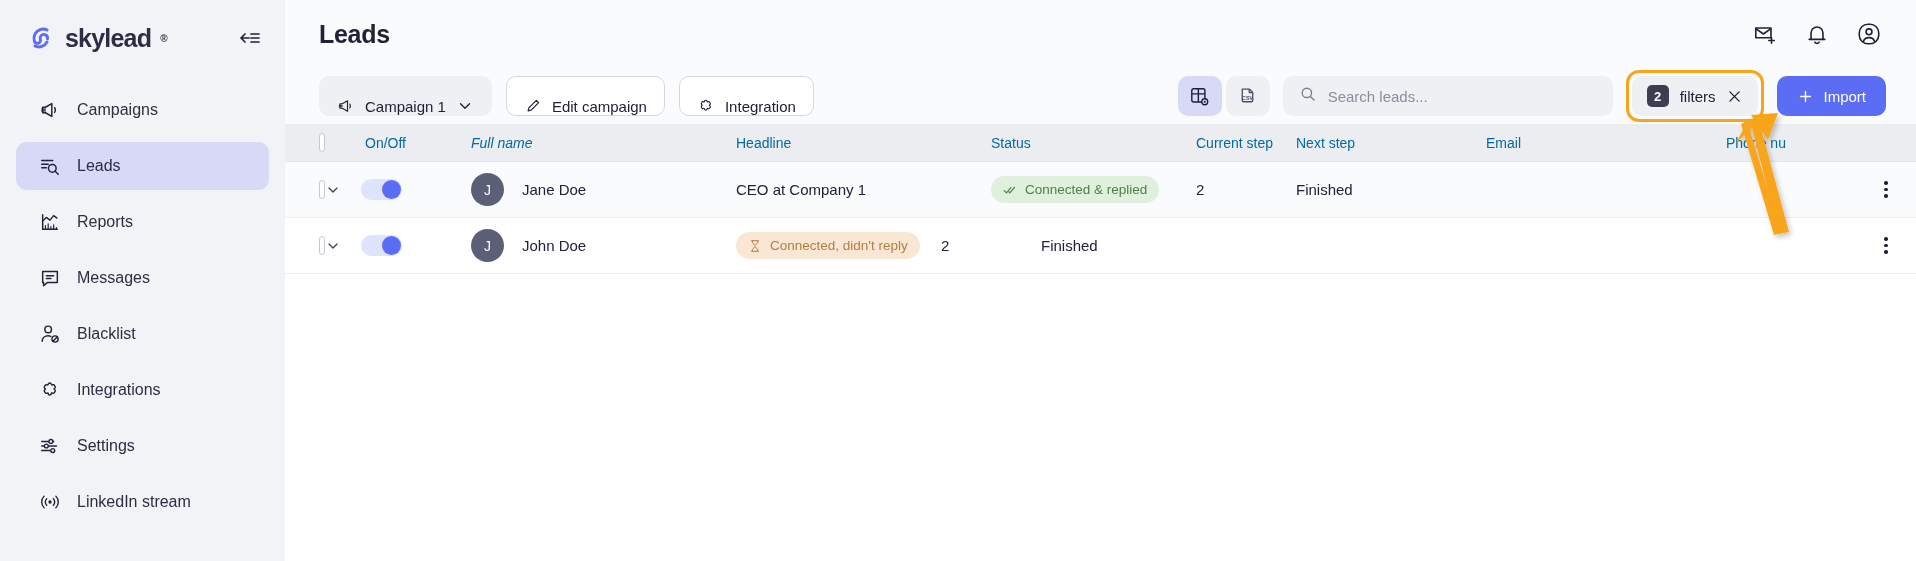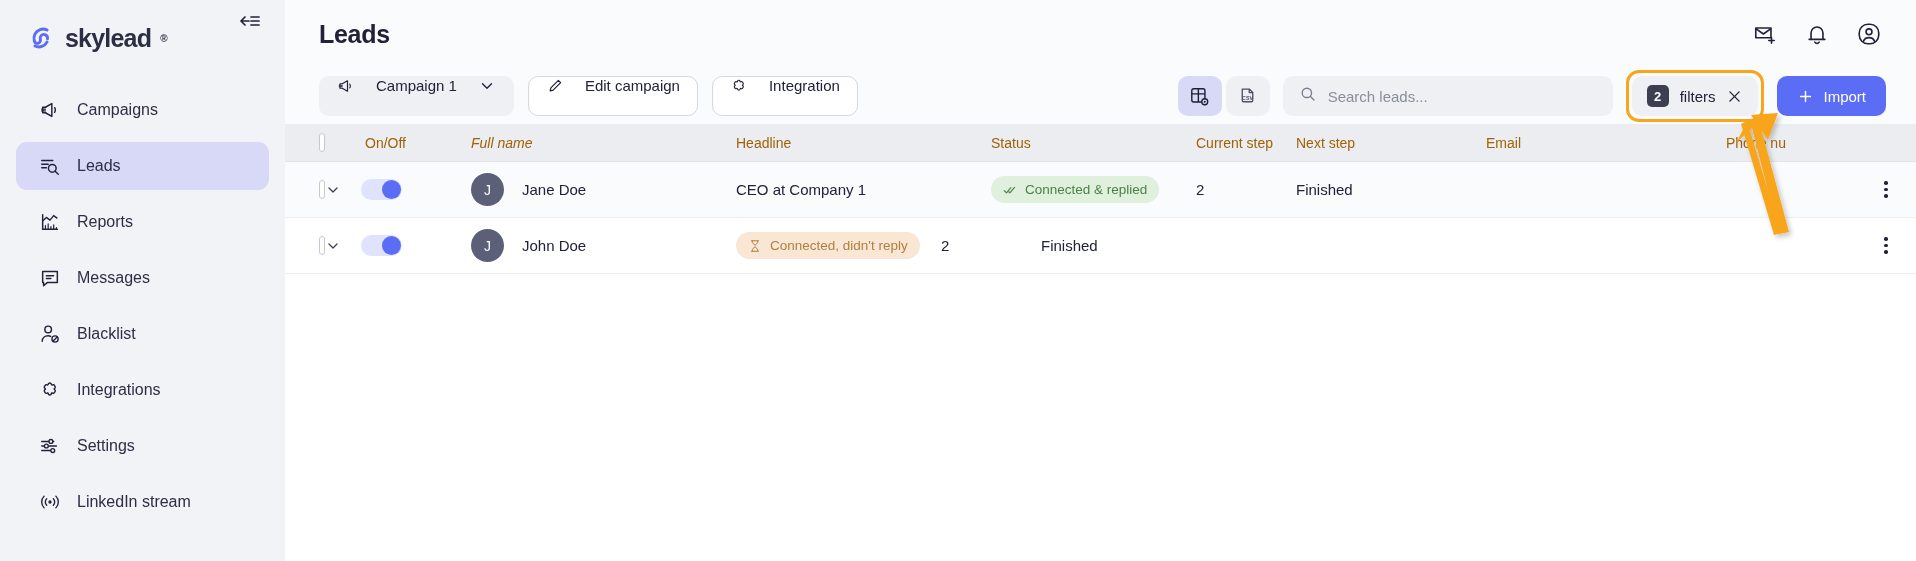--- a/index.html
+++ b/index.html
@@ -12,21 +12,21 @@
   .app { display: flex; width: 1916px; height: 561px; position: relative; }
 
   
   .sidebar {
     width: 285px; height: 561px; flex: 0 0 285px;
     background: #f2f3f6;
     display: flex; flex-direction: column;
     position: relative;
   }
   .sb-top {
-    height: 68px; display: flex; 
+    height: 68px; display: flex; align-items: center;
     padding: 8px 22px 0 26px; justify-content: space-between;
   }
   .logo-wrap { display: flex; align-items: center; gap: 9px; }
   .logo-mark { width: 30px; height: 30px; flex: 0 0 30px; }
   .logo-text {
     font-size: 25px; font-weight: 700; color: #2b2e45;
     letter-spacing: -0.8px; line-height: 1;
   }
   .logo-reg { font-size: 10px; color: #2b2e45; vertical-align: super; font-weight:700;}
   .collapse-btn { width: 26px; height: 26px; cursor: pointer; display:flex; align-items:center; justify-content:center;}
@@ -62,21 +62,21 @@
   .top-icons { display: flex; align-items: center; gap: 26px; }
   .top-ico { width: 26px; height: 26px; cursor: pointer; color: #20223a; }
   .top-ico svg { width: 26px; height: 26px; display: block; }
 
   .toolbar {
     height: 56px; display: flex; align-items: center; justify-content: space-between;
     padding: 0 30px 0 34px; background: #fafbfc;
   }
   .tb-left { display: flex; align-items: center; gap: 14px; }
   .btn {
-    display: inline-flex; align-items: flex-start; gap: 21px;
+    display: inline-flex; align-items: flex-end; gap: 10px;
     height: 40px; padding: 0 17px; border-radius: 10px;
     font-size: 15px; color: #20223a; cursor: pointer; white-space: nowrap;
     background: #ffffff; border: 1px solid #d5d8e0;
   }
   .btn.soft { background: #eef0f3; border: 1px solid transparent; }
   .btn svg { width: 18px; height: 18px; display: block; flex: 0 0 18px;}
 
   .tb-right { display: flex; align-items: center; gap: 13px; }
   .viewtoggle { display: flex; align-items: center; gap: 4px; }
   .vt-btn {
@@ -124,21 +124,21 @@
     border: none; font-family: "Liberation Sans", sans-serif;
   }
   .import-btn svg { width: 17px; height: 17px; display:block;}
 
   
   .table { flex: 1 1 auto; display: flex; flex-direction: column; background: #ffffff; }
   .thead {
     height: 38px; background: #ebedf0; display: flex; align-items: center;
     border-bottom: 1px solid #e2e4e9;
   }
-  .th { font-size: 14px; color: #a16207; white-space: nowrap; }
+  .th { font-size: 14px; color: #0369a1; white-space: nowrap; }
   .row {
     height: 56px; display: flex; align-items: center;
     border-bottom: 1px solid #eceef2; background: #ffffff;
   }
   .row.alt { background: #fafbfc; }
 
   .c-check   { width: 40px; flex: 0 0 40px; padding-left: 34px; display:flex; align-items:center;}
   .c-chev    { width: 36px; flex: 0 0 36px; display:flex; align-items:center;}
   .c-onoff   { width: 110px; flex: 0 0 110px; display:flex; align-items:center;}
   .c-name    { width: 265px; flex: 0 0 265px; display:flex; align-items:center; gap: 18px;}

